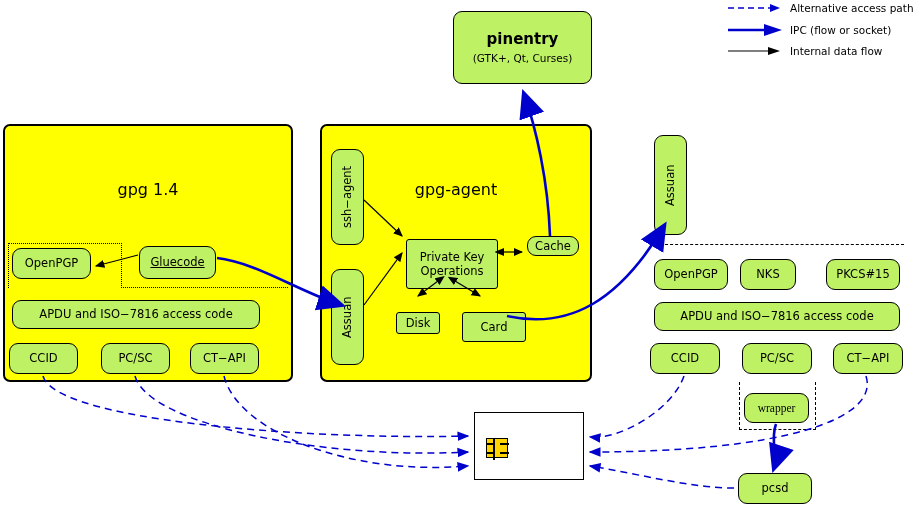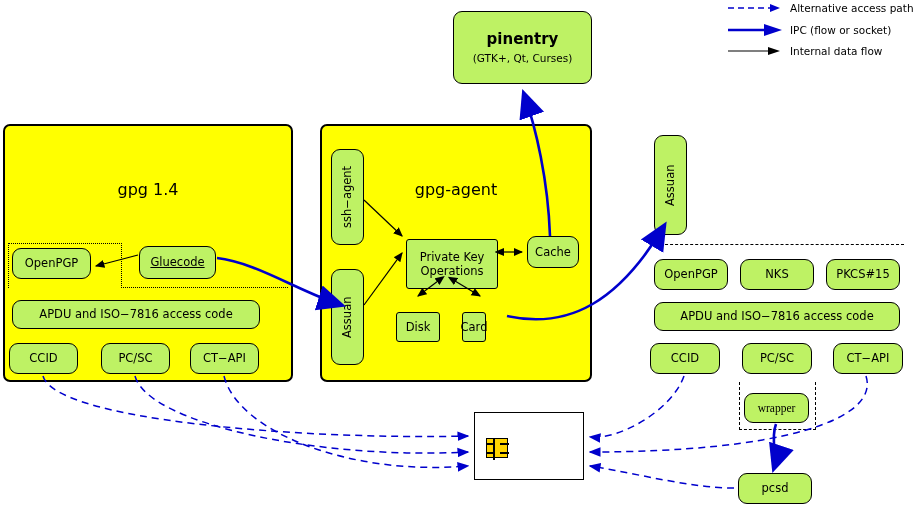--- a/index.html
+++ b/index.html
@@ -79,29 +79,29 @@
 
   <div class="panel" style="left:320px;top:124px;width:272px;height:258px;">
     <div class="panel-title" style="top:54px;text-align:center;">gpg-agent</div>
   </div>
   <div class="node vert" style="left:331px;top:149px;width:33px;height:96px;">ssh−agent</div>
   <div class="node vert" style="left:331px;top:269px;width:33px;height:96px;">Assuan</div>
   <div class="node sq" style="left:406px;top:227px;width:92px;height:50px;flex-direction:column;">
     <div>Private Key</div>
     <div>Operations</div>
   </div>
-  <div class="node" style="left:527px;top:236px;width:52px;height:32px;">Cache</div>
-  <div class="node sq" style="left:396px;top:300px;width:44px;height:30px;">Disk</div>
-  <div class="node sq" style="left:462px;top:300px;width:24px;height:30px;">Card</div>
+  <div class="node" style="left:527px;top:236px;width:52px;height:20px;">Cache</div>
+  <div class="node sq" style="left:396px;top:300px;width:44px;height:22px;">Disk</div>
+  <div class="node sq" style="left:462px;top:300px;width:64px;height:30px;">Card</div>
 
   <div class="node vert" style="left:654px;top:135px;width:33px;height:100px;">Assuan</div>
   <div class="dash-line" style="left:650px;top:244px;width:254px;height:0;border-top:1.5px dashed #000;"></div>
 
   <div class="node" style="left:654px;top:259px;width:74px;height:31px;">OpenPGP</div>
-  <div class="node" style="left:740px;top:259px;width:74px;height:31px;">NKS</div>
+  <div class="node" style="left:740px;top:259px;width:56px;height:31px;">NKS</div>
   <div class="node" style="left:826px;top:259px;width:74px;height:31px;">PKCS#15</div>
   <div class="node" style="left:654px;top:302px;width:246px;height:29px;">APDU and ISO−7816 access code</div>
   <div class="node" style="left:650px;top:343px;width:70px;height:31px;">CCID</div>
   <div class="node" style="left:742px;top:343px;width:70px;height:31px;">PC/SC</div>
   <div class="node" style="left:833px;top:343px;width:70px;height:31px;">CT−API</div>
 
   <div class="dash-line" style="left:739px;top:382px;width:0;height:48px;border-left:1.5px dashed #000;"></div>
   <div class="dash-line" style="left:815px;top:382px;width:0;height:48px;border-left:1.5px dashed #000;"></div>
   <div class="dash-line" style="left:739px;top:429px;width:77px;height:0;border-top:1.5px dashed #000;"></div>
   <div class="node" style="left:744px;top:393px;width:65px;height:30px;font-family:Liberation Serif, serif;">wrapper</div>

